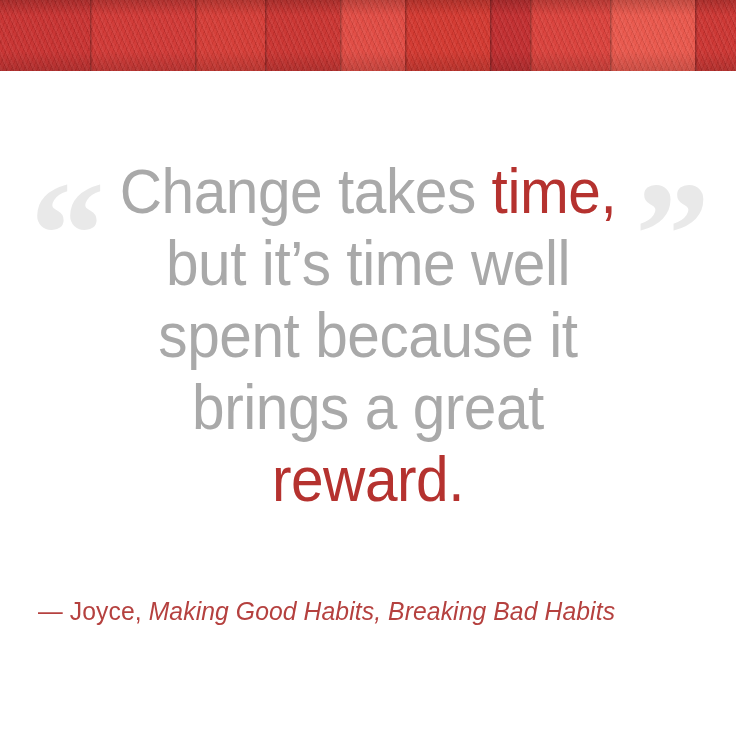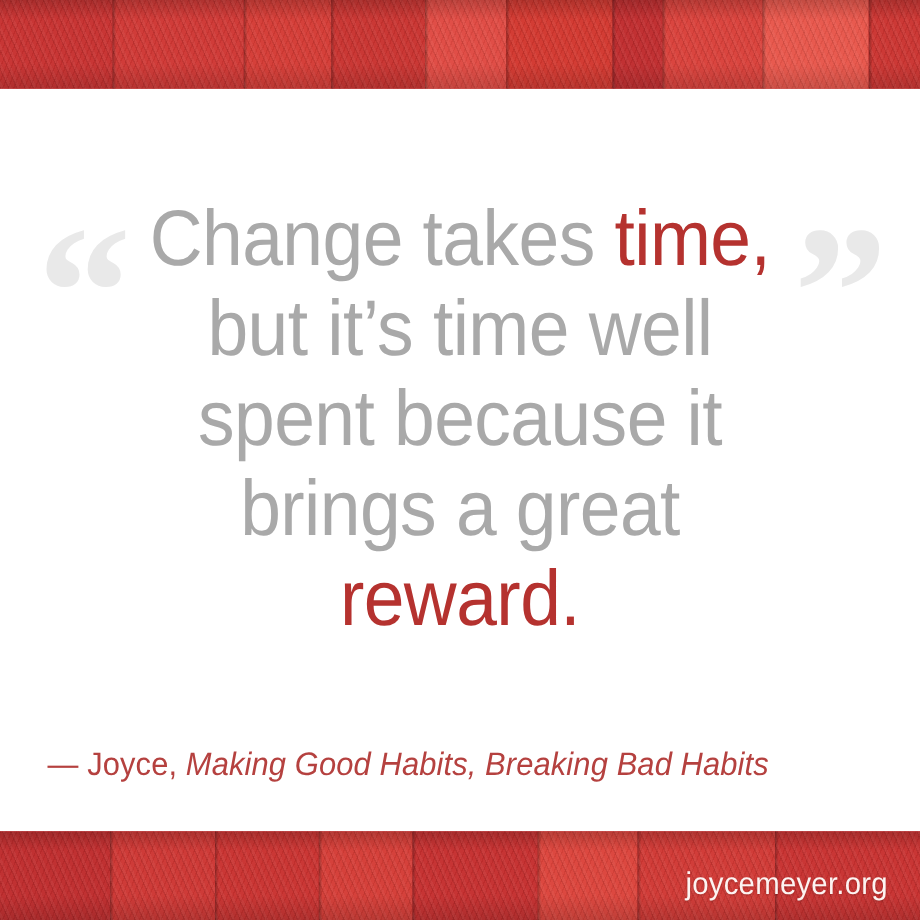--- a/index.html
+++ b/index.html
@@ -216,27 +216,14 @@
     </div>
 
     <div class="attribution">
       <span>—</span>
       <span>Joyce,</span>
       <span class="book">Making Good Habits, Breaking Bad Habits</span>
     </div>
 
   </div>
 
-  <div class="wood-band bottom">
-    <div class="plank noseam" style="left:0px;   width:88px;  background:#bf2c2d;"></div>
-    <div class="plank" style="left:88px;  width:84px;  background:#cd3633;"></div>
-    <div class="plank" style="left:172px; width:83px;  background:#c93230;"></div>
-    <div class="plank" style="left:255px; width:75px;  background:#d43c36;"></div>
-    <div class="plank" style="left:330px; width:100px; background:#c52f2f;"></div>
-    <div class="plank" style="left:430px; width:80px;  background:#db433b;"></div>
-    <div class="plank" style="left:510px; width:110px; background:#d03834;"></div>
-    <div class="plank" style="left:620px; width:116px; background:#c83130;"></div>
-    <div class="band-shade"></div>
-
-    <div class="site-url">joycemeyer.org</div>
-  </div>
 
 </div>
 
 </body></html>

